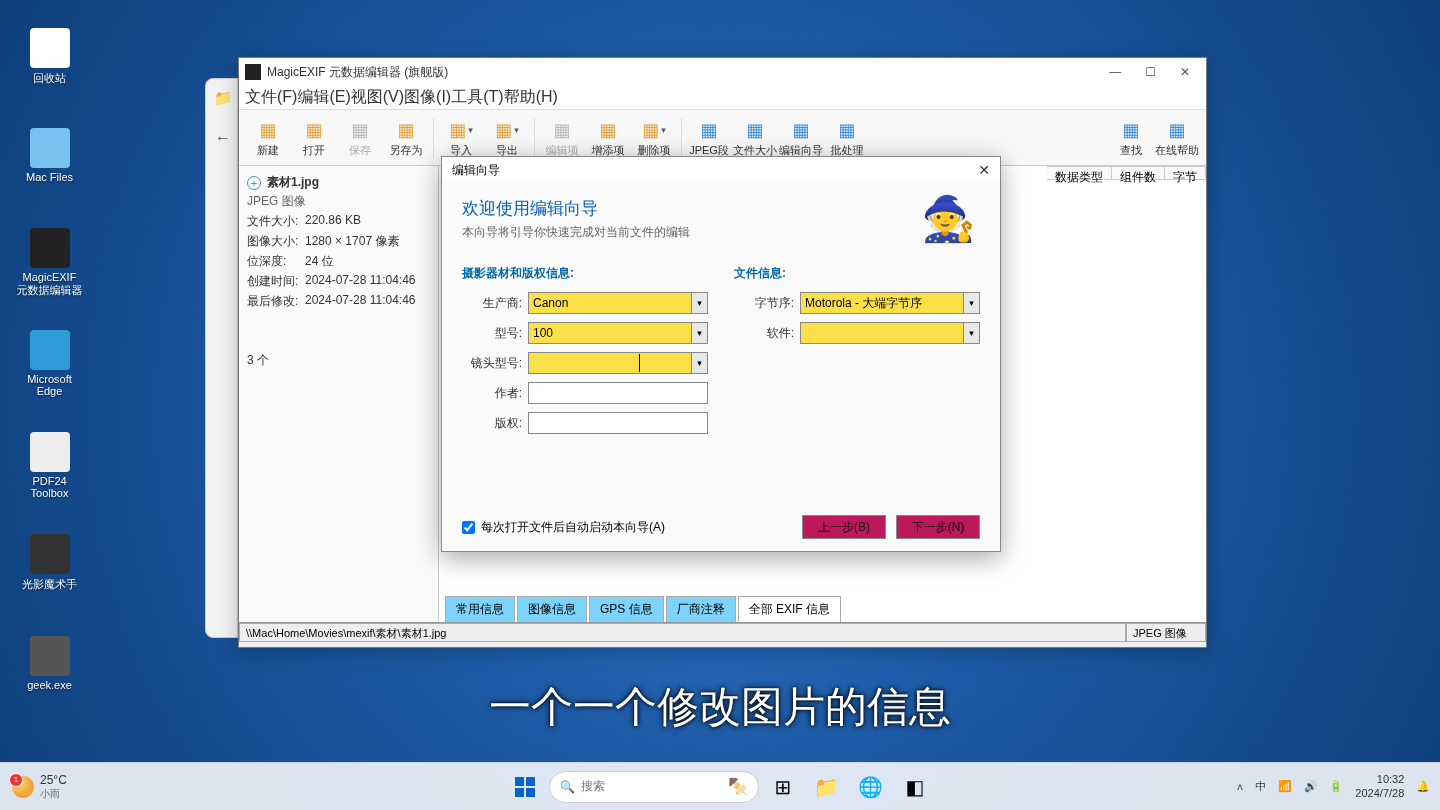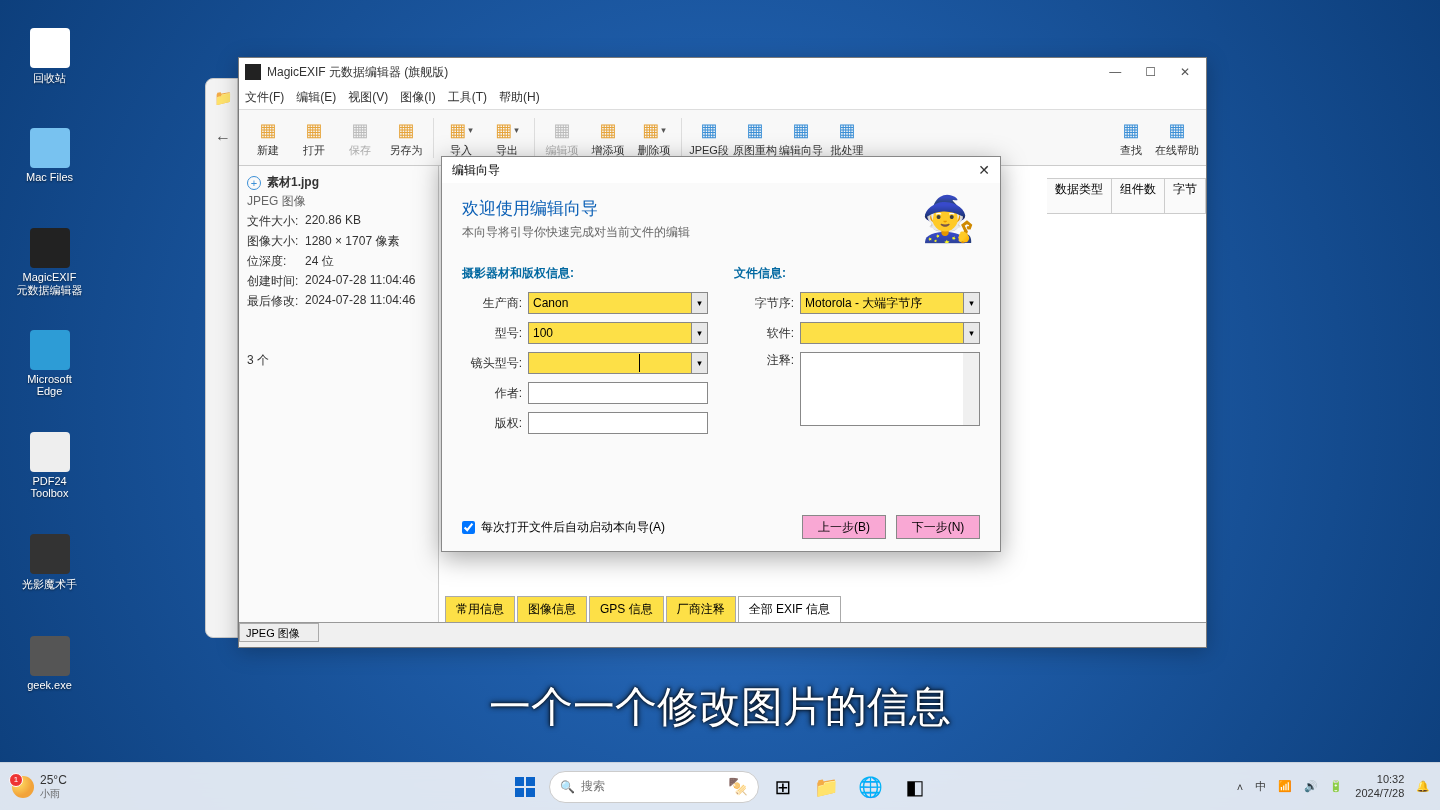--- a/index.html
+++ b/index.html
@@ -6,42 +6,42 @@
 body { width: 1440px; height: 810px; background: radial-gradient(circle at 50% 50%, #3b7fd6 0%, #1e5ca8 40%, #0d3f7c 100%); position: relative; overflow: hidden; }
 .desktop-icon { position: absolute; width: 75px; text-align: center; color: white; font-size: 11px; text-shadow: 0 1px 2px rgba(0,0,0,0.6); cursor: pointer; }
 .desktop-icon .ico { width: 40px; height: 40px; margin: 0 auto 3px; background: #fff; border-radius: 4px; display: flex; align-items: center; justify-content: center; font-size: 24px; }
 .explorer-behind { position: absolute; left: 205px; top: 78px; width: 33px; height: 560px; background: #f3f3f3; border: 1px solid #c8c8c8; border-radius: 8px 0 0 8px; }
 .explorer-behind .back { position: absolute; top: 48px; left: 9px; color: #555; }
 .explorer-behind .fico { position: absolute; top: 10px; left: 8px; color: #e6b24b; font-size: 15px; }
 .app-window { position: absolute; left: 238px; top: 57px; width: 969px; height: 591px; background: #f0f0f0; border: 1px solid #7a7a7a; box-shadow: 0 4px 20px rgba(0,0,0,0.25); }
 .titlebar { height: 28px; background: #fff; display: flex; align-items: center; padding: 0 6px; font-size: 12px; color: #333; }
 .titlebar .app-ico { width: 16px; height: 16px; background: #222; margin-right: 6px; display: inline-block; }
 .titlebar .btns { margin-left: auto; display: flex; gap: 24px; padding-right: 10px; color: #555; }
-.menubar { height: 24px; background: #fff; display: flex; align-items: center; padding: 0 6px; font-size: 12px; gap: 12px; color: #333; border-bottom: 1px solid #ddd; }
+.menubar { height: 24px; background: #fff; display: flex; align-items: center; padding: 0 6px; font-size: 16px; color: #333; border-bottom: 1px solid #ddd; }
 .toolbar { height: 56px; background: #f8f8f8; display: flex; align-items: center; padding: 0 6px; border-bottom: 1px solid #ccc; }
 .tool { width: 46px; text-align: center; font-size: 11px; color: #333; cursor: pointer; }
 .tool .ti { height: 26px; display: flex; align-items: center; justify-content: center; font-size: 18px; color: #e6a43b; }
 .tool.blue .ti { color: #3b8fd6; }
 .tool.disabled { color: #aaa; }
 .tool.disabled .ti { color: #bbb; }
 .toolsep { width: 1px; height: 40px; background: #ddd; margin: 0 4px; }
 .app-body { display: flex; height: 456px; }
 .left-panel { width: 200px; padding: 8px; font-size: 12px; color: #333; border-right: 1px solid #ccc; background: #fafafa; }
 .filename-row { display: flex; align-items: center; gap: 6px; }
 .filename-row .add-circle { width: 14px; height: 14px; border: 1px solid #3b8fd6; border-radius: 50%; color: #3b8fd6; font-size: 11px; display: flex; align-items: center; justify-content: center; }
 .filetitle { font-weight: bold; }
 .thumb { width: 178px; height: 120px; background: #888; color: #fff; font-size: 11px; display: flex; align-items: center; justify-content: center; margin: 8px 0; border: 1px solid #999; }
 .meta-row { display: flex; font-size: 12px; margin: 3px 0; }
 .meta-row .ml { width: 58px; color: #333; }
 .count-row { margin-top: 42px; color: #333; font-size: 12px; }
 .right-panel { flex: 1; background: #fff; position: relative; }
-.headers { position: absolute; top: 12px; right: 0; display: flex; height: 36px; font-size: 12px; }
+.headers { position: absolute; top: 0; right: 0; display: flex; height: 14px; font-size: 12px; }
 .hcell { border: 1px solid #ccc; border-left: none; padding: 2px 8px; background: #fafafa; }
 .tabs-bottom { position: absolute; bottom: 0; left: 0; right: 0; height: 28px; display: flex; align-items: flex-end; padding-left: 6px; }
-.tab { font-size: 12px; padding: 4px 10px; border: 1px solid #aaa; background: #fde047; margin-right: 2px; cursor: pointer; border-bottom: none; }
+.tab { font-size: 12px; padding: 4px 10px; border: 1px solid #aaa; background: #7dd3fc; margin-right: 2px; cursor: pointer; border-bottom: none; }
 .tab.active { background: #fff; }
 .statusbar { height: 20px; display: flex; font-size: 11px; border-top: 1px solid #999; }
 .statusbar .cell { border: 1px solid #aaa; padding: 2px 6px; background: #eee; }
 .wizard { position: absolute; left: 441px; top: 156px; width: 560px; height: 396px; background: #fafafa; border: 1px solid #888; box-shadow: 0 6px 24px rgba(0,0,0,0.35); }
 .wiz-title { height: 26px; display: flex; align-items: center; padding: 0 10px; font-size: 12px; background: #fff; }
 .wiz-title .x { margin-left: auto; cursor: pointer; color: #333; font-size: 14px; }
 .wiz-body { padding: 14px 20px 10px; }
 .wiz-h { color: #0a5fb5; font-size: 17px; font-weight: 500; }
 .wiz-sub { color: #666; font-size: 12px; margin-top: 4px; }
 .wiz-icon { position: absolute; right: 24px; top: 36px; font-size: 44px; color: #3b8fd6; }
@@ -50,21 +50,21 @@
 .wiz-sec-label { font-size: 12px; font-weight: bold; margin-bottom: 10px; color: #0369a1; }
 .field-row { display: flex; align-items: center; margin-bottom: 8px; font-size: 12px; }
 .field-row .fl { width: 60px; text-align: right; margin-right: 6px; color: #333; }
 .combo { flex: 1; height: 22px; border: 1px solid #888; background: #fde047; display: flex; align-items: center; padding: 0 4px; position: relative; }
 .combo .dd { position: absolute; right: 0; top: 0; width: 16px; height: 100%; background: #e8e8e8; display: flex; align-items: center; justify-content: center; font-size: 9px; border-left: 1px solid #888; }
 .txt { flex: 1; height: 22px; border: 1px solid #888; background: #fff; }
 .txtarea { flex: 1; height: 74px; border: 1px solid #888; background: #fff; position: relative; }
 .txtarea .sb { position: absolute; right: 0; top: 0; width: 16px; height: 100%; background: #f0f0f0; }
 .wiz-footer { position: absolute; bottom: 12px; left: 20px; right: 20px; display: flex; align-items: center; font-size: 12px; }
 .wiz-footer .chk { margin-right: 6px; }
-.wiz-btn { width: 84px; height: 24px; border: 1px solid #888; background: #f9a8d4; font-size: 12px; margin-left: 10px; cursor: pointer; }
+.wiz-btn { width: 84px; height: 24px; border: 1px solid #888; background: #be185d; font-size: 12px; margin-left: 10px; cursor: pointer; }
 .caption-overlay { position: absolute; bottom: 75px; left: 50%; transform: translateX(-50%); font-size: 42px; color: #fff; font-weight: 500; text-shadow: 0 0 6px #000, 0 0 3px #000; }
 .taskbar { position: absolute; bottom: 0; left: 0; right: 0; height: 48px; background: rgba(238,242,248,0.92); backdrop-filter: blur(10px); display: flex; align-items: center; border-top: 1px solid rgba(0,0,0,0.08); }
 .tb-left { display: flex; align-items: center; gap: 6px; padding-left: 12px; font-size: 12px; color: #333; }
 .tb-center { position: absolute; left: 50%; transform: translateX(-50%); display: flex; align-items: center; gap: 4px; }
 .tb-btn { width: 40px; height: 40px; display: flex; align-items: center; justify-content: center; font-size: 20px; border-radius: 4px; cursor: pointer; }
 .search-pill { width: 210px; height: 32px; background: #fff; border: 1px solid #ccc; border-radius: 16px; display: flex; align-items: center; padding: 0 10px; font-size: 12px; color: #777; gap: 6px; }
 .tb-right { margin-left: auto; display: flex; align-items: center; gap: 12px; padding-right: 10px; font-size: 11px; color: #333; }
 .clock { text-align: right; line-height: 1.2; }
 .weather-ico { width: 22px; height: 22px; background: radial-gradient(circle at 30% 30%, #ffe066, #f2a33a 60%); border-radius: 50%; position: relative; }
 .weather-ico::after { content: "1"; position: absolute; top: -3px; left: -3px; width: 12px; height: 12px; background: #e33; color: #fff; border-radius: 50%; font-size: 8px; display: flex; align-items: center; justify-content: center; border: 1.5px solid #fff; }
@@ -170,21 +170,21 @@
         <div class="ti">▦<span style="font-size:9px;color:#555;margin-left:2px">▾</span></div>
         <div>删除项</div>
       </div>
       <div class="toolsep"></div>
       <div class="tool blue">
         <div class="ti">▦</div>
         <div>JPEG段</div>
       </div>
       <div class="tool blue">
         <div class="ti">▦</div>
-        <div>原图重构</div>
+        <div>文件大小</div>
       </div>
       <div class="tool blue">
         <div class="ti">▦</div>
         <div>编辑向导</div>
       </div>
       <div class="tool blue">
         <div class="ti">▦</div>
         <div>批处理</div>
       </div>
       <div style="flex: 1 1 0%;"></div>
@@ -237,20 +237,21 @@
       <div class="tabs-bottom" id="tabs">
           <div class="tab">常用信息</div>
           <div class="tab">图像信息</div>
           <div class="tab">GPS 信息</div>
           <div class="tab">厂商注释</div>
           <div class="tab active">全部 EXIF 信息</div>
         </div>
     </div>
   </div>
   <div class="statusbar">
+    <div class="cell" style="flex:1">\\Mac\Home\Movies\mexif\素材\素材1.jpg</div>
     <div class="cell" style="width:80px">JPEG 图像</div>
   </div>
 </div>
 
 <div class="wizard">
   <div class="wiz-title">
     <span>编辑向导</span>
     <span class="x">✕</span>
   </div>
   <div class="wiz-icon">🧙</div>
@@ -301,26 +302,20 @@
               <div class="combo">
                 <span>Motorola - 大端字节序</span>
                 <span class="dd">▾</span>
               </div>
             </div>
             <div class="field-row">
               <div class="fl">软件:</div>
               <div class="combo">
                 <span></span>
                 <span class="dd">▾</span>
-              </div>
-            </div>
-            <div class="field-row" style="align-items: flex-start;">
-              <div class="fl">注释:</div>
-              <div class="txtarea">
-                <div class="sb"></div>
               </div>
             </div>
           </div>
       </div>
     </div>
   </div>
   <div class="wiz-footer">
     <input type="checkbox" checked="" class="chk" style="">
     <span>每次打开文件后自动启动本向导(A)</span>
     <div style="flex:1"></div>

